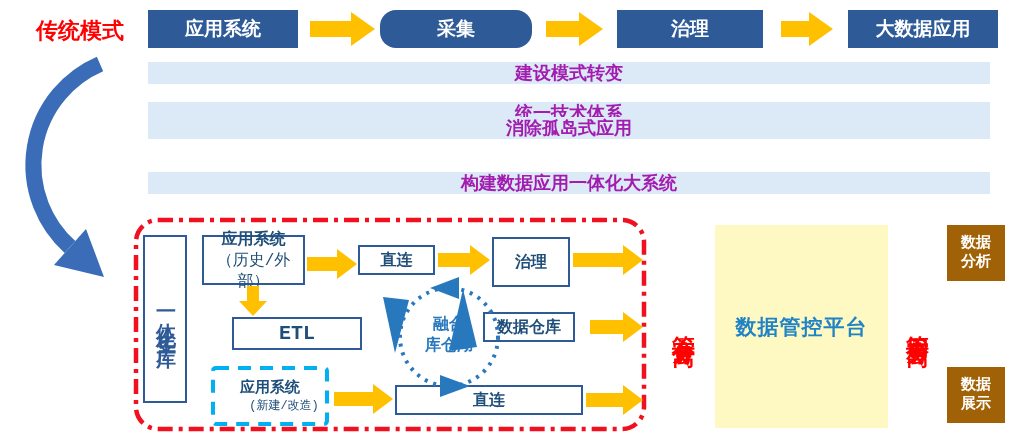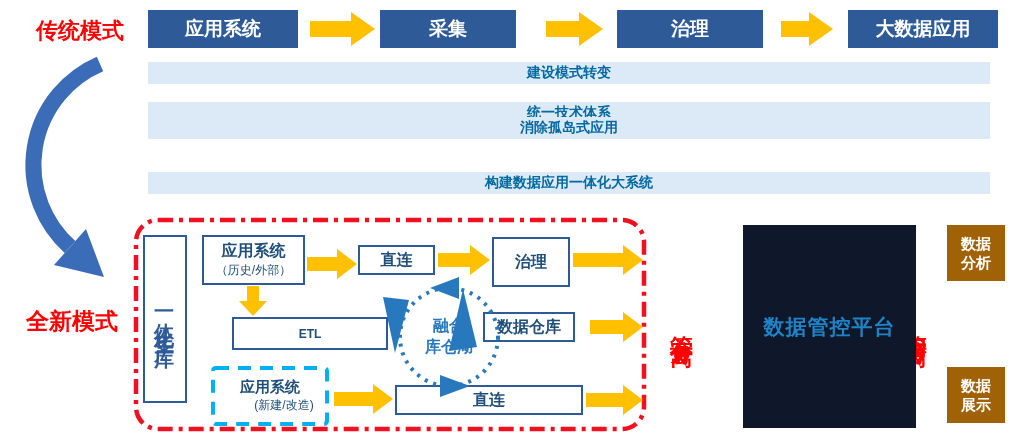--- a/index.html
+++ b/index.html
@@ -1,83 +1,82 @@
 <!DOCTYPE html>
 <html><head>
 <meta charset="utf-8">
 <style>
   html,body{margin:0;padding:0;background:#fff;}
   #canvas{
     position:relative;width:1026px;height:444px;background:#fff;overflow:hidden;
-    font-family:Liberation Sans, sans-serif;
+    font-family:Liberation Mono, monospace;
   }
   .abs{position:absolute;box-sizing:border-box;}
   .center{display:flex;align-items:center;justify-content:center;text-align:center;}
   .col{flex-direction:column;}
   .pre{white-space:pre-line;}
 
   
   .step-box{background:#2e5b97;color:#fff;font-weight:bold;font-size:19px;top:10px;height:38px;}
   .mode-label{color:#ff0000;font-weight:bold;}
 
   
-  .bar{left:148px;width:842px;height:22px;background:#dce9f6;color:#0369a1;
-       font-weight:bold;font-size:14px;}
+  .bar{left:148px;width:842px;height:22px;background:#dce9f6;color:#a21caf;
+       font-weight:bold;font-size:18px;}
 
   
   .wbox{background:#fff;border:2px solid #2e5b97;color:#1f4e79;font-weight:bold;}
 
   .vtext{writing-mode:vertical-rl;text-orientation:upright;}
 
   .sep-label{color:#ff0000;font-weight:bold;font-size:23px;line-height:28px;letter-spacing:2px;}
 
-  .platform{background:#0f172a;color:#2083c6;font-weight:bold;font-size:21px;letter-spacing:1px;margin-left:28px;}
+  .platform{background:#fef9c3;color:#2083c6;font-weight:bold;font-size:21px;letter-spacing:1px;}
 
   .app-box{left:947px;width:58px;background:#a16207;color:#fff;font-weight:bold;
            font-size:15px;line-height:19px;}
 
   .fusion-label{color:#2878be;font-weight:bold;font-size:16px;line-height:21px;}
 
   svg{position:absolute;left:0;top:0;pointer-events:none;}
   .layer-box{z-index:2;}
   .layer-over{z-index:5;}
 </style>
 </head>
 <body>
 
 <div id="canvas">
 
   <div class="abs mode-label" style="left:36px;top:16px;font-size:22px;">传统模式</div>
 
   <div class="abs center step-box layer-box" style="left:148px;width:150px;">应用系统</div>
-  <div class="abs center step-box layer-box" style="left:380px;width:136px;">采集</div>
+  <div class="abs center step-box layer-box" style="left:380px;width:152px;border-radius:16px;">采集</div>
   <div class="abs center step-box layer-box" style="left:617px;width:146px;">治理</div>
   <div class="abs center step-box layer-box" style="left:848px;width:150px;">大数据应用</div>
 
   <div class="abs center bar" style="top:62px;">建设模式转变</div>
   <div class="abs center bar" style="top:102px;">统一技术体系</div>
   <div class="abs center bar" style="top:117px;">消除孤岛式应用</div>
   <div class="abs center bar" style="top:172px;">构建数据应用一体化大系统</div>
 
-  <div class="abs mode-label" style="left:26px;top:306px;font-size:23px;">全新模式</div>
 
   <div class="abs center wbox layer-box" style="left:143px;top:235px;width:44px;height:168px;border-width:2.5px;">
     <span class="vtext" style="font-size:20px;letter-spacing:6px;color:#2e5b97;">一体化生产库</span>
   </div>
 
   <div class="abs center col wbox layer-box" style="left:202px;top:235px;width:103px;height:50px;">
     <span style="font-size:16px;">应用系统</span>
-    <span style="font-size:12px;font-weight:normal;">（历史/外部）</span>
+    <span style="font-size:16px;font-weight:normal;">（历史/外部）</span>
   </div>
 
   <div class="abs center wbox layer-box" style="left:358px;top:245px;width:77px;height:30px;font-size:16px;">直连</div>
 
   <div class="abs center wbox layer-box" style="left:492px;top:237px;width:78px;height:50px;font-size:16px;">治理</div>
 
-  <div class="abs center wbox layer-box" style="left:232px;top:317px;width:156px;height:33px;font-size:12px;">ETL</div>
+  <div class="abs center wbox layer-box" style="left:232px;top:317px;width:130px;height:33px;font-size:20px;">ETL</div>
 
   <div class="abs center fusion-label pre layer-box" style="left:399px;top:313px;width:100px;height:46px;">融合
 库仓湖</div>
 
   <div class="abs center wbox layer-box" style="left:483px;top:312px;width:92px;height:30px;font-size:16px;">数据仓库</div>
 
   <div class="abs center col layer-box" style="left:213px;top:368px;width:114px;height:56px;color:#1f4e79;font-weight:bold;">
     <span style="font-size:15px;">应用系统</span>
     <span style="font-size:12px;font-weight:normal;margin-left:28px;">(新建/改造)</span>
   </div>

